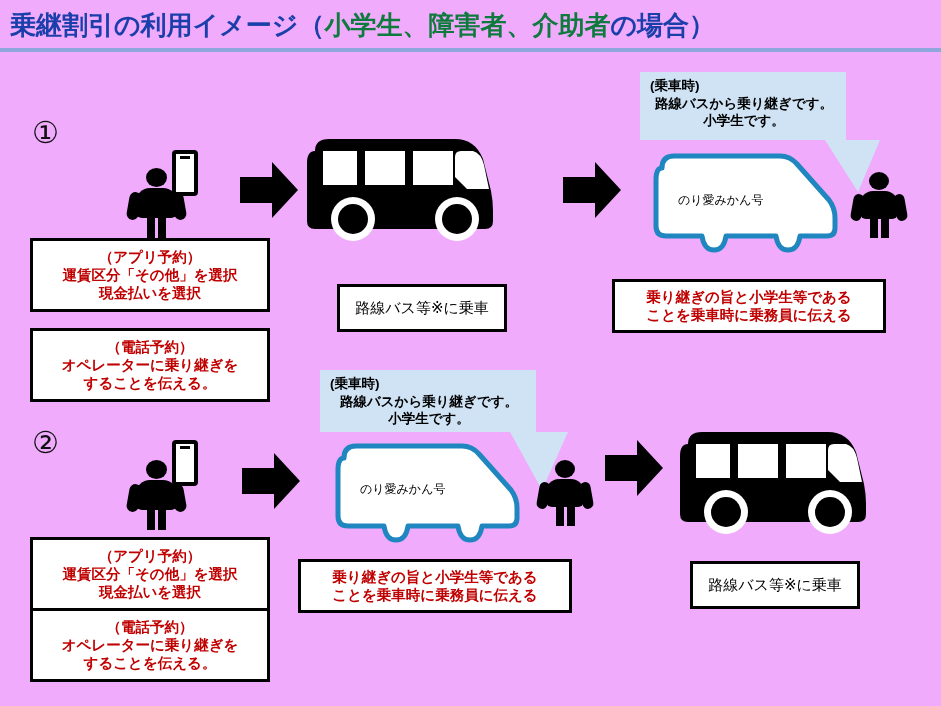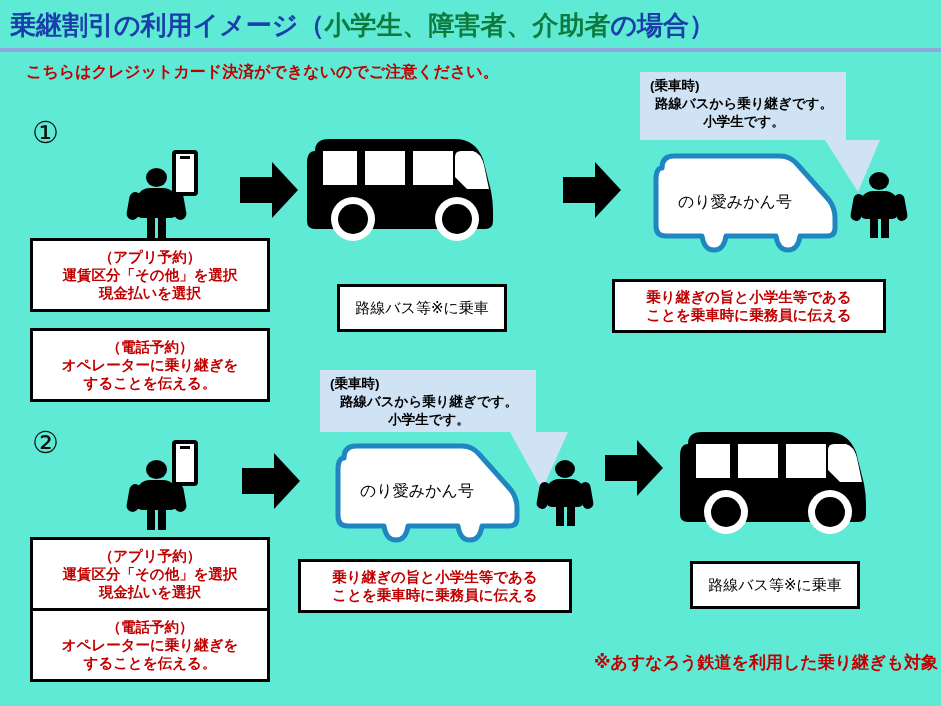--- a/index.html
+++ b/index.html
@@ -7,21 +7,21 @@
     padding: 0;
     background: #ffffff;
   }
   body {
     font-family: "Liberation Sans", "DejaVu Sans", sans-serif;
   }
   #canvas {
     position: relative;
     width: 941px;
     height: 706px;
-    background: #5eead4;
+    background: #f0abfc;
     overflow: hidden;
   }
 
   
   .title {
     position: absolute;
     left: 10px;
     top: 8px;
     font-size: 26px;
     font-weight: bold;
@@ -87,21 +87,21 @@
     background: #cfe3f5;
     box-sizing: border-box;
     color: #000000;
     font-size: 13.5px;
     font-weight: bold;
     line-height: 1.35;
     padding: 5px 8px 4px 10px;
   }
   .callout .l1 { text-align: left; }
   .callout .l2 { text-align: center; }
-  .callout .l3 { text-align: center; }
+  .callout .l3 { text-align: center; font-family: Liberation Mono, monospace; }
   .arrow-shaft {
     position: absolute;
     background: #000000;
   }
   .arrow-head {
     position: absolute;
     width: 0;
     height: 0;
     border-top: 28px solid transparent;
     border-bottom: 28px solid transparent;
@@ -147,35 +147,34 @@
   .footer-note {
     position: absolute;
     font-size: 17px;
     font-weight: bold;
     color: #c00000;
     white-space: nowrap;
   }
 
   .van-label {
     position: absolute;
-    font-size: 16px;
+    font-size: 12px;
     color: #000000;
     white-space: nowrap;
   }
 </style>
 </head>
 <body>
 
 <div id="canvas">
 
   <div class="title">
     <span class="blue">乗継割引の利用イメージ（</span><span class="green">小学生、障害者、介助者</span><span class="blue">の場合）</span>
   </div>
   <div class="title-rule"></div>
-  <div class="notice">こちらはクレジットカード決済ができないのでご注意ください。</div>
 
   <div class="step-num" style="left:32px; top:118px;">①</div>
 
   <div class="person" style="left:128px; top:168px; width:56px; height:66px;">
     <div class="head" style="left:18px; top:0px; width:21px; height:19px;"></div>
     <div class="body" style="left:8px; top:20px; width:41px; height:30px; border-radius:14px 14px 6px 6px;"></div>
     <div class="body" style="left:0px; top:24px; width:12px; height:28px; border-radius:6px; transform:rotate(10deg);"></div>
     <div class="body" style="left:45px; top:24px; width:12px; height:28px; border-radius:6px; transform:rotate(-10deg);"></div>
     <div class="leg" style="left:19px; top:46px; width:8px; height:24px;"></div>
     <div class="leg" style="left:30px; top:46px; width:8px; height:24px;"></div>
@@ -329,15 +328,14 @@
     <div class="inner">
       <div>乗り継ぎの旨と小学生等である</div>
       <div>ことを乗車時に乗務員に伝える</div>
     </div>
   </div>
 
   <div class="box black-text" style="left:690px; top:561px; width:170px; height:48px;">
     <div class="inner">路線バス等※に乗車</div>
   </div>
 
-  <div class="footer-note" style="left:594px; top:651px;">※あすなろう鉄道を利用した乗り継ぎも対象</div>
 
 </div>
 
 </body></html>

